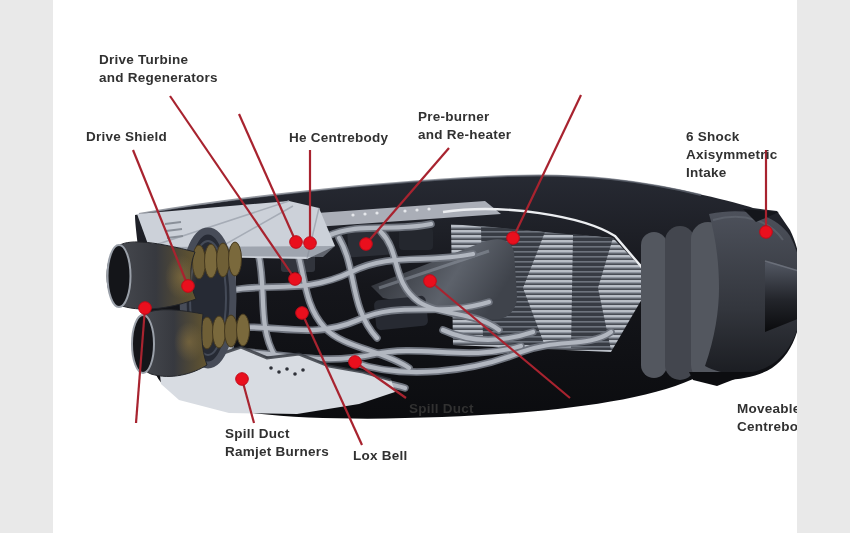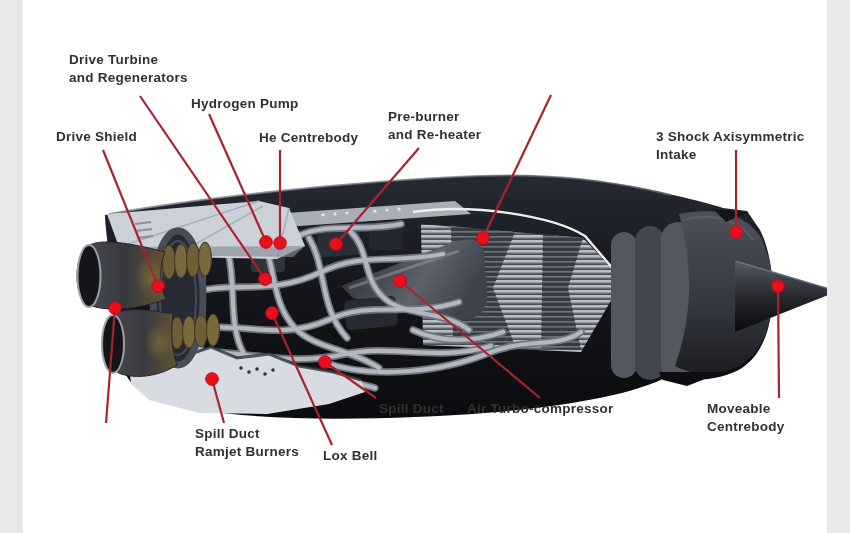--- a/index.html
+++ b/index.html
@@ -4,21 +4,21 @@
 <style>
   :root{
     --background:#ffffff;
     --label-text:#313131;
     --leader-line:#a8232f;
     --marker-dot:#e90f1d;
   }
   html,body{margin:0;padding:0;background:#e9e9e9;}
   .stage{
     position:relative;
-    width:804px;height:533px;
+    width:744px;height:533px;
     margin:0 auto;
     background:var(--background);
     overflow:hidden;
     font-family:"Liberation Sans",sans-serif;
   }
   .stage svg{position:absolute;left:0;top:0;}
   .label{
     position:absolute;
     font-weight:700;
     font-size:13.5px;
@@ -234,26 +234,24 @@
     <circle class="marker" cx="189" cy="379" r="6.3"></circle>
     <circle class="marker" cx="249" cy="313" r="6.3"></circle>
     <circle class="marker" cx="302" cy="362" r="6.3"></circle>
     <circle class="marker" cx="377" cy="281" r="6.3"></circle>
     <circle class="marker" cx="755" cy="286" r="6.3"></circle>
   </g>
 </svg>
 
 <div class="label" style="left:46px;top:51px">Drive Turbine
 and Regenerators</div>
-<div class="label" style="left:168px;top:95px">Hydrogen Pump</div>
 <div class="label" style="left:236px;top:129px">He Centrebody</div>
 <div class="label" style="left:365px;top:108px">Pre-burner
 and Re-heater</div>
-<div class="label" style="left:633px;top:128px">3 Shock Axisymmetric Intake</div>
+<div class="label" style="left:633px;top:128px">6 Shock Axisymmetric Intake</div>
 <div class="label" style="left:33px;top:128px">Drive Shield</div>
 <div class="label" style="left:172px;top:425px">Spill Duct
 Ramjet Burners</div>
 <div class="label" style="left:300px;top:447px">Lox Bell</div>
 <div class="label" style="left:356px;top:400px">Spill Duct</div>
-<div class="label" style="left:444px;top:400px">Air Turbo-compressor</div>
 <div class="label" style="left:684px;top:400px">Moveable Centrebody</div>
 
 </div>
 
 </body></html>

